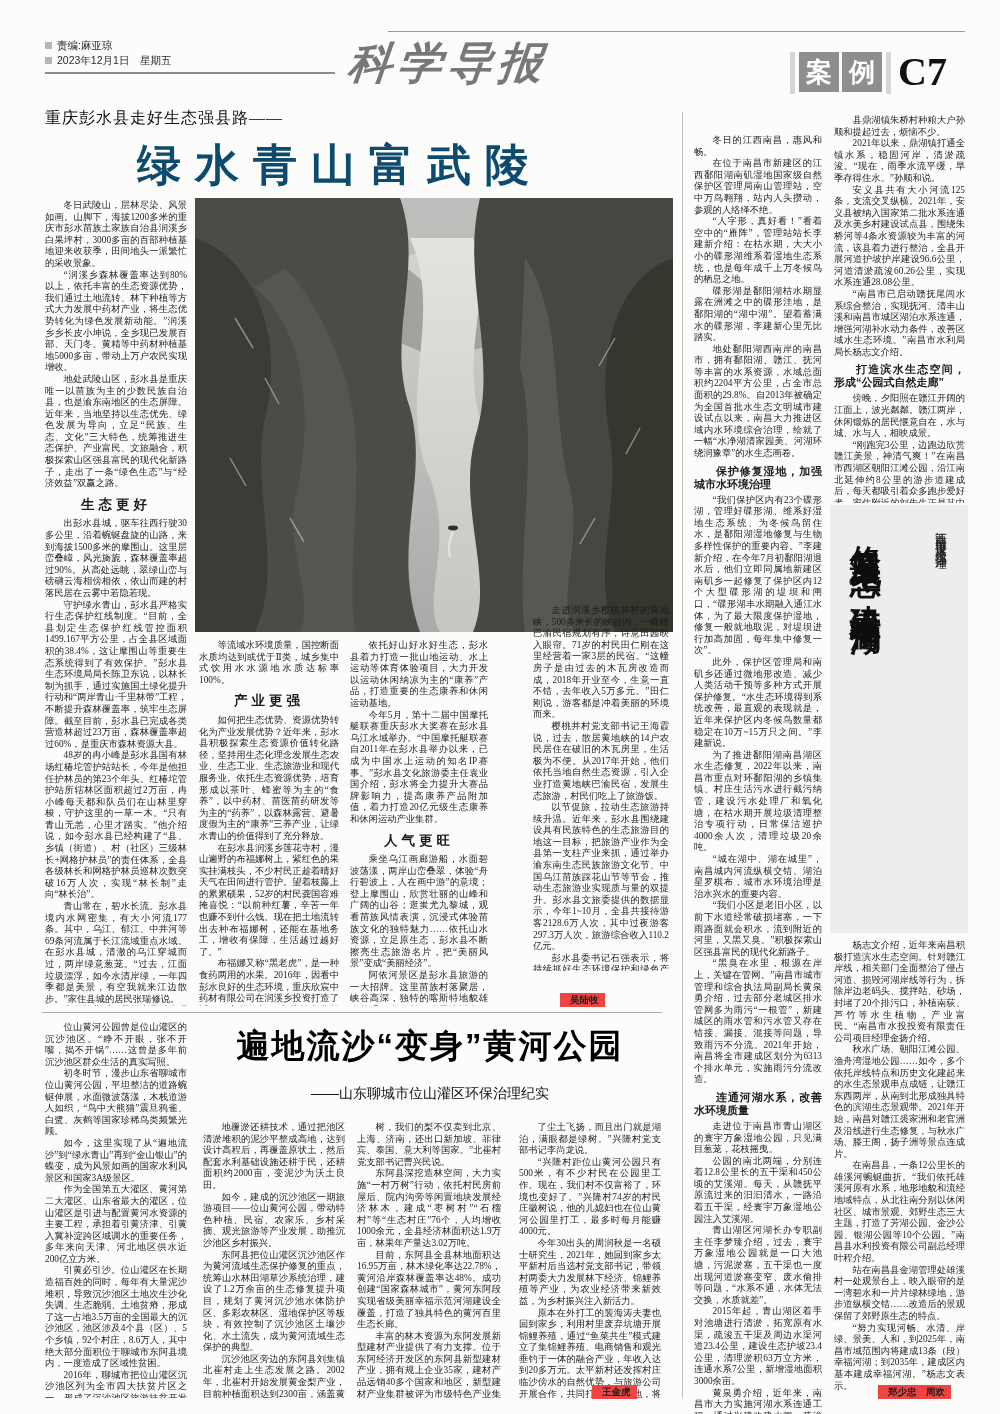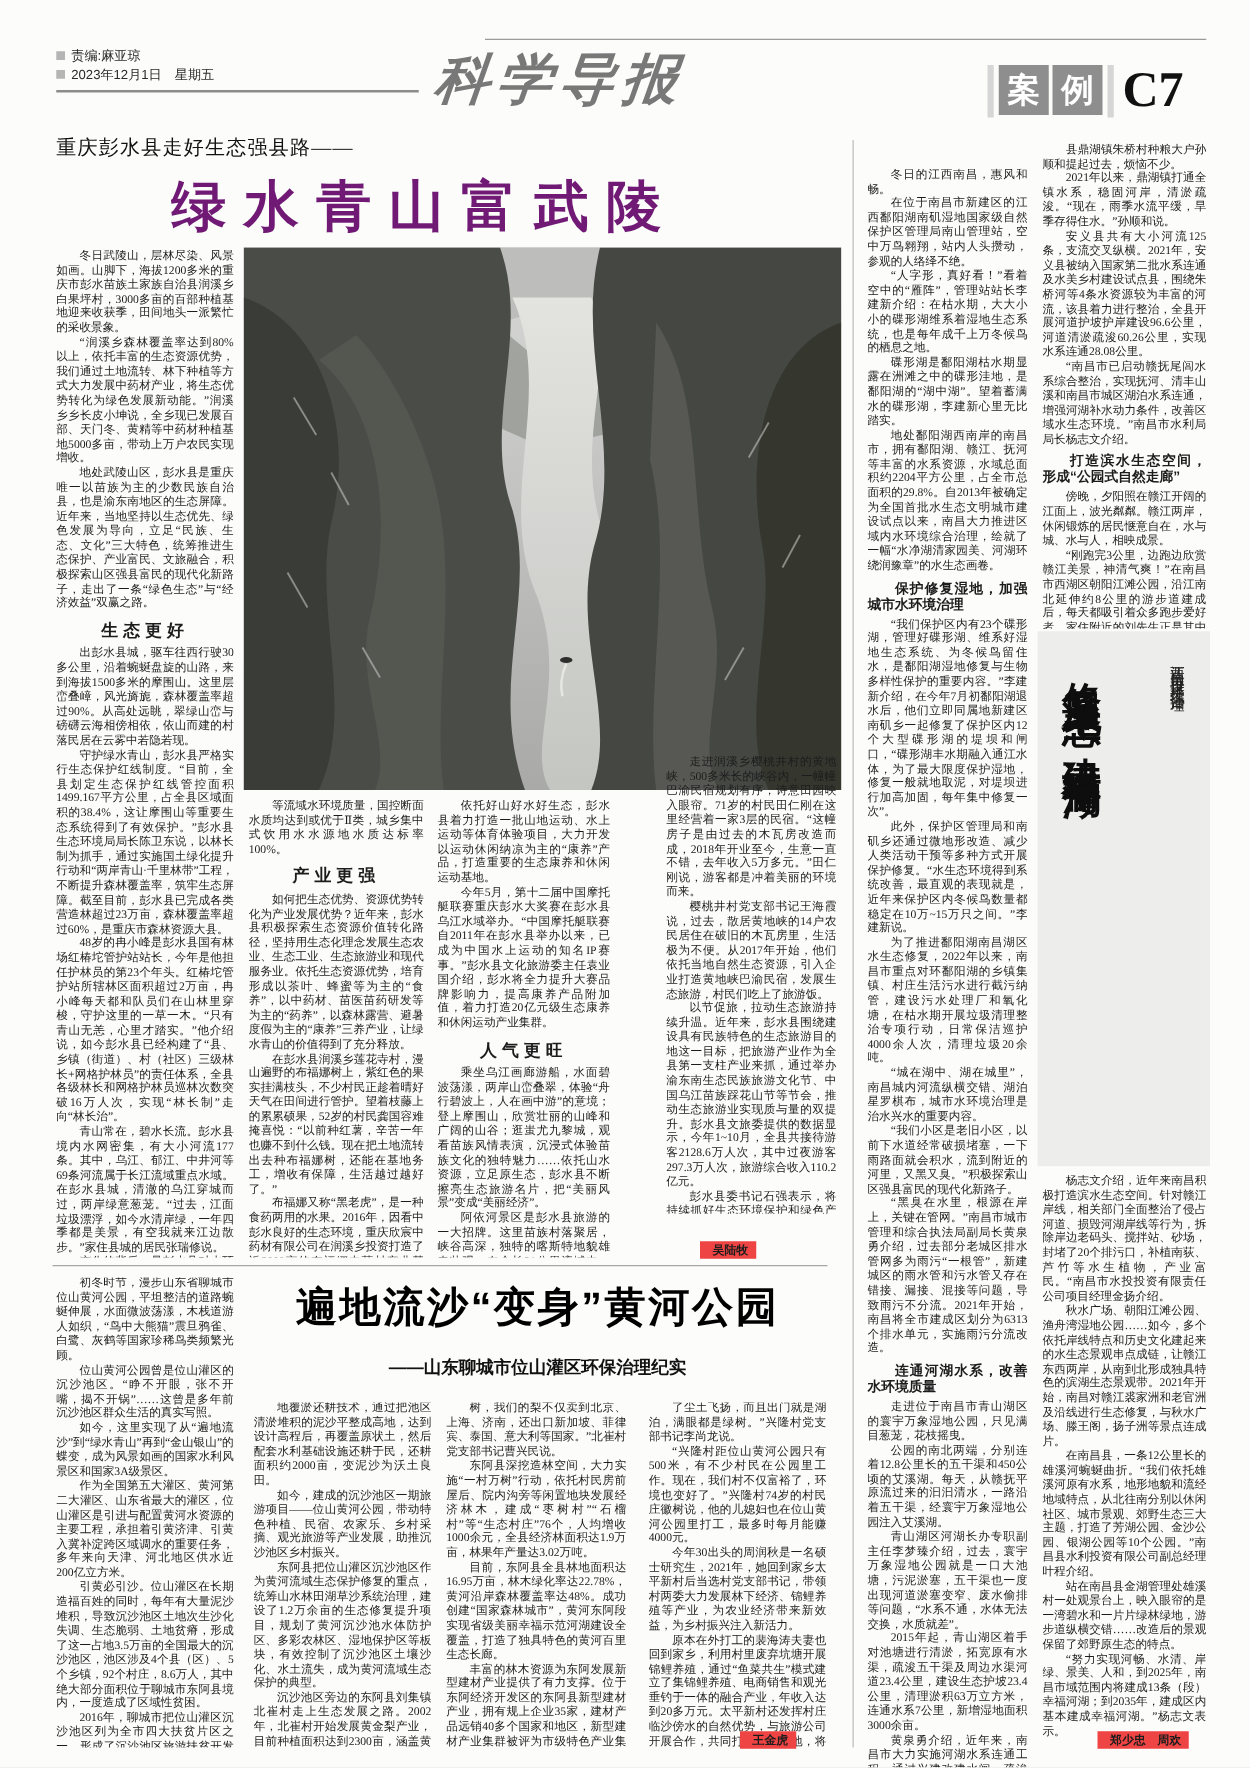--- a/index.html
+++ b/index.html
@@ -16,21 +16,21 @@
   .sec-bar{position:absolute;top:52px;width:5px;height:42px;background:#d6d6d6;}
   .sec-box{position:absolute;top:52px;width:40px;height:40px;background:#8e8e8e;color:#fff;
            font-family:"Liberation Sans","DejaVu Sans",sans-serif;font-weight:bold;font-size:26px;
            text-align:center;line-height:40px;}
   .page-no{position:absolute;left:898px;top:48px;font-family:"Liberation Serif","DejaVu Serif",serif;
            font-weight:bold;font-size:40px;color:#111;}
   
   .kicker{position:absolute;left:45px;top:108px;font-size:16px;color:#111;letter-spacing:1px;}
   .main-title{position:absolute;left:60px;top:136px;width:560px;text-align:center;
               font-family:"Liberation Sans","DejaVu Sans",sans-serif;font-weight:bold;
-              font-size:44px;letter-spacing:14px;color:#701a75;white-space:nowrap;}
+              font-size:44px;letter-spacing:14px;color:#0c4a6e;white-space:nowrap;}
   
   .col{position:absolute;overflow:hidden;font-size:9.3px;line-height:11.6px;text-align:justify;}
   .col p.para{margin:0;text-indent:2em;}
   .sub-head{font-family:"Liberation Sans","DejaVu Sans",sans-serif;font-weight:bold;font-size:13.5px;
             text-align:center;letter-spacing:4px;margin:9px 0 8px 0;text-indent:0;}
   .bold-head{font-family:"Liberation Sans","DejaVu Sans",sans-serif;font-weight:bold;font-size:11px;
              margin:5px 0 4px 0;text-indent:2em;text-align:justify;line-height:13px;}
   .byline-abs{position:absolute;font-size:9.5px;font-weight:bold;background:#ef4444;padding:1px 6px 0 10px;}
   
   .photo{position:absolute;left:195px;top:198px;width:478px;height:434px;background:#b9b9b9;}
@@ -42,21 +42,21 @@
   .nc-box .big{position:absolute;left:14px;top:16px;height:400px;writing-mode:vertical-rl;
                font-family:"Liberation Serif","DejaVu Serif",serif;font-weight:bold;font-size:31px;
                letter-spacing:4px;color:#0e0e0e;}
   .nc-box .kick{position:absolute;right:20px;top:18px;height:210px;writing-mode:vertical-rl;
                 font-size:11.5px;letter-spacing:2px;color:#222;}
   
   .bt-title{position:absolute;left:200px;top:1024px;width:460px;text-align:center;
             font-family:"Liberation Sans","DejaVu Sans",sans-serif;font-weight:bold;
             font-size:33px;letter-spacing:2px;color:#000;white-space:nowrap;}
   .bt-deck{position:absolute;left:200px;top:1085px;width:460px;text-align:center;
-           font-family:"Liberation Sans","DejaVu Sans",sans-serif;font-weight:bold;font-size:14px;color:#111;}
+           font-family:"Liberation Sans","DejaVu Sans",sans-serif;font-weight:normal;font-size:14px;color:#111;}
 </style>
 </head>
 <body>
 
 <div class="page">
 
   <div class="topline"></div>
   <div class="ed-block">
     <div><span class="sq"></span><span>责编:麻亚琼</span></div>
     <div><span class="sq"></span><span>2023年12月1日　星期五</span></div>
@@ -182,22 +182,22 @@
       <p class="para">在南昌县，一条12公里长的雄溪河蜿蜒曲折。“我们依托雄溪河原有水系，地形地貌和流经地域特点，从北往南分别以休闲社区、城市景观、郊野生态三大主题，打造了芳湖公园、金沙公园、银湖公园等10个公园。”南昌县水利投资有限公司副总经理叶程介绍。</p>
       <p class="para">站在南昌县金湖管理处雄溪村一处观景台上，映入眼帘的是一湾碧水和一片片绿林绿地，游步道纵横交错……改造后的景观保留了郊野原生态的特点。</p>
       <p class="para">“努力实现河畅、水清、岸绿、景美、人和，到2025年，南昌市域范围内将建成13条（段）幸福河湖；到2035年，建成区内基本建成幸福河湖。”杨志文表示。</p>
     </div>
   <div class="byline-abs" style="left:878px;top:1385px;">郑少忠　周欢</div>
 
   <div class="bt-title">遍地流沙“变身”黄河公园</div>
   <div class="bt-deck">——山东聊城市位山灌区环保治理纪实</div>
 
   <div class="col" style="left:45px;top:1022px;width:142px;height:376px;">
+      <p class="para">位山黄河公园曾是位山灌区的沉沙池区。“睁不开眼，张不开嘴，揭不开锅”……这曾是多年前沉沙池区群众生活的真实写照。</p>
       <p class="para">初冬时节，漫步山东省聊城市位山黄河公园，平坦整洁的道路蜿蜒伸展，水面微波荡漾，木栈道游人如织，“鸟中大熊猫”震旦鸦雀、白鹭、灰鹤等国家珍稀鸟类频繁光顾。</p>
-      <p class="para">位山黄河公园曾是位山灌区的沉沙池区。“睁不开眼，张不开嘴，揭不开锅”……这曾是多年前沉沙池区群众生活的真实写照。</p>
       <p class="para">如今，这里实现了从“遍地流沙”到“绿水青山”再到“金山银山”的蝶变，成为风景如画的国家水利风景区和国家3A级景区。</p>
       <p class="para">作为全国第五大灌区、黄河第二大灌区、山东省最大的灌区，位山灌区是引进与配置黄河水资源的主要工程，承担着引黄济津、引黄入冀补淀跨区域调水的重要任务，多年来向天津、河北地区供水近200亿立方米。</p>
       <p class="para">引黄必引沙。位山灌区在长期造福百姓的同时，每年有大量泥沙堆积，导致沉沙池区土地次生沙化失调、生态脆弱、土地贫瘠，形成了这一占地3.5万亩的全国最大的沉沙池区，池区涉及4个县（区）、5个乡镇，92个村庄，8.6万人，其中绝大部分面积位于聊城市东阿县境内，一度造成了区域性贫困。</p>
       <p class="para">2016年，聊城市把位山灌区沉沙池区列为全市四大扶贫片区之一，形成了沉沙池区旅游扶贫开发项目规划，按照“政府政策性主导、社会多元化投资、产业市场化运作、突出水文化特色”的生态治理模式，探索出了沉沙池区泥沙高</p>
     </div>
   <div class="col" style="left:203px;top:1122px;width:142px;height:276px;">
       <p class="para">地覆淤还耕技术，通过把池区清淤堆积的泥沙平整成高地，达到设计高程后，再覆盖原状土，然后配套水利基础设施还耕于民，还耕面积约2000亩，变泥沙为沃土良田。</p>
       <p class="para">如今，建成的沉沙池区一期旅游项目——位山黄河公园，带动特色种植、民宿、农家乐、乡村采摘、观光旅游等产业发展，助推沉沙池区乡村振兴。</p>
       <p class="para">东阿县把位山灌区沉沙池区作为黄河流域生态保护修复的重点，统筹山水林田湖草沙系统治理，建设了1.2万余亩的生态修复提升项目，规划了黄河沉沙池水体防护区、多彩农林区、湿地保护区等板块，有效控制了沉沙池区土壤沙化、水土流失，成为黄河流域生态保护的典型。</p>
       <p class="para">沉沙池区旁边的东阿县刘集镇北崔村走上生态发展之路。2002年，北崔村开始发展黄金梨产业，目前种植面积达到2300亩，涵盖黄金、秋月、新高、晚秋、华山等优质品种。这些枝繁叶茂的梨树不仅进一步固住了风沙，涵养了水源，改善了环境，还大幅增加了群众收入，每亩净收益达到1万余元。“现在我们村大部分的人都种梨</p>

